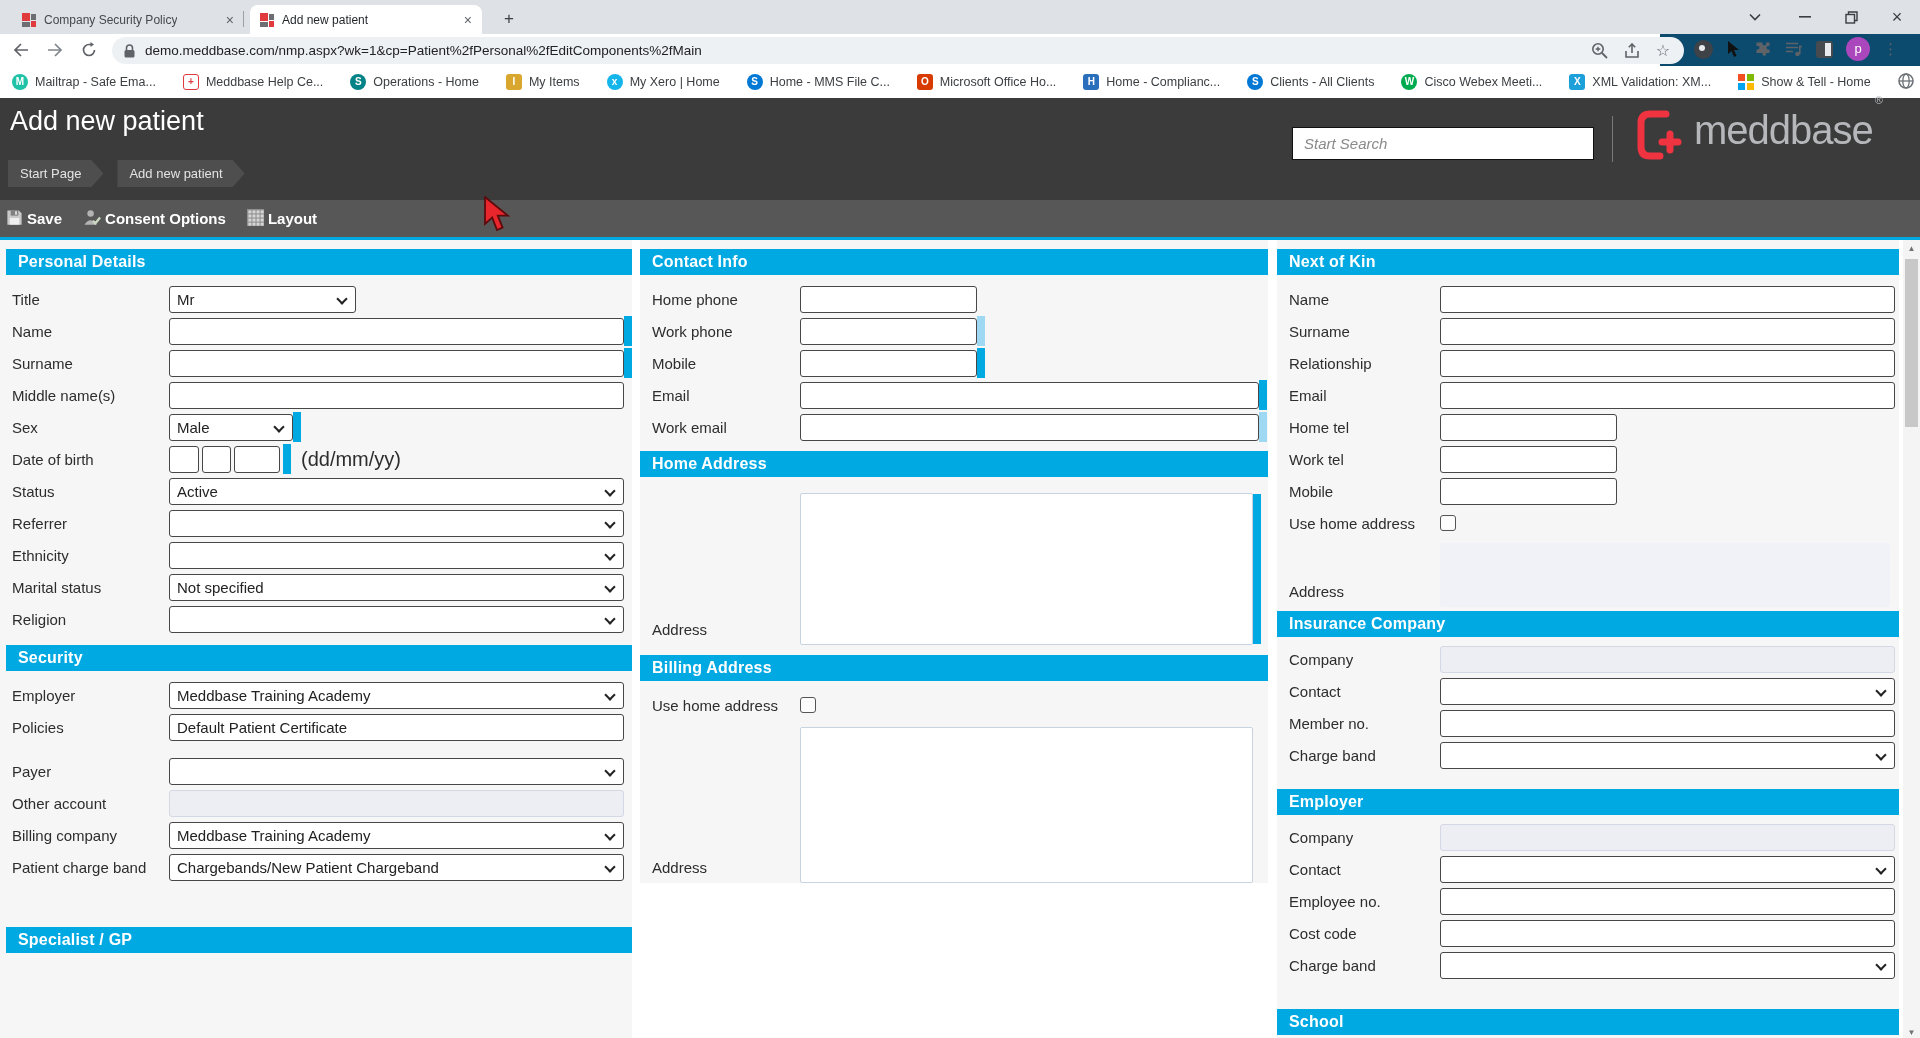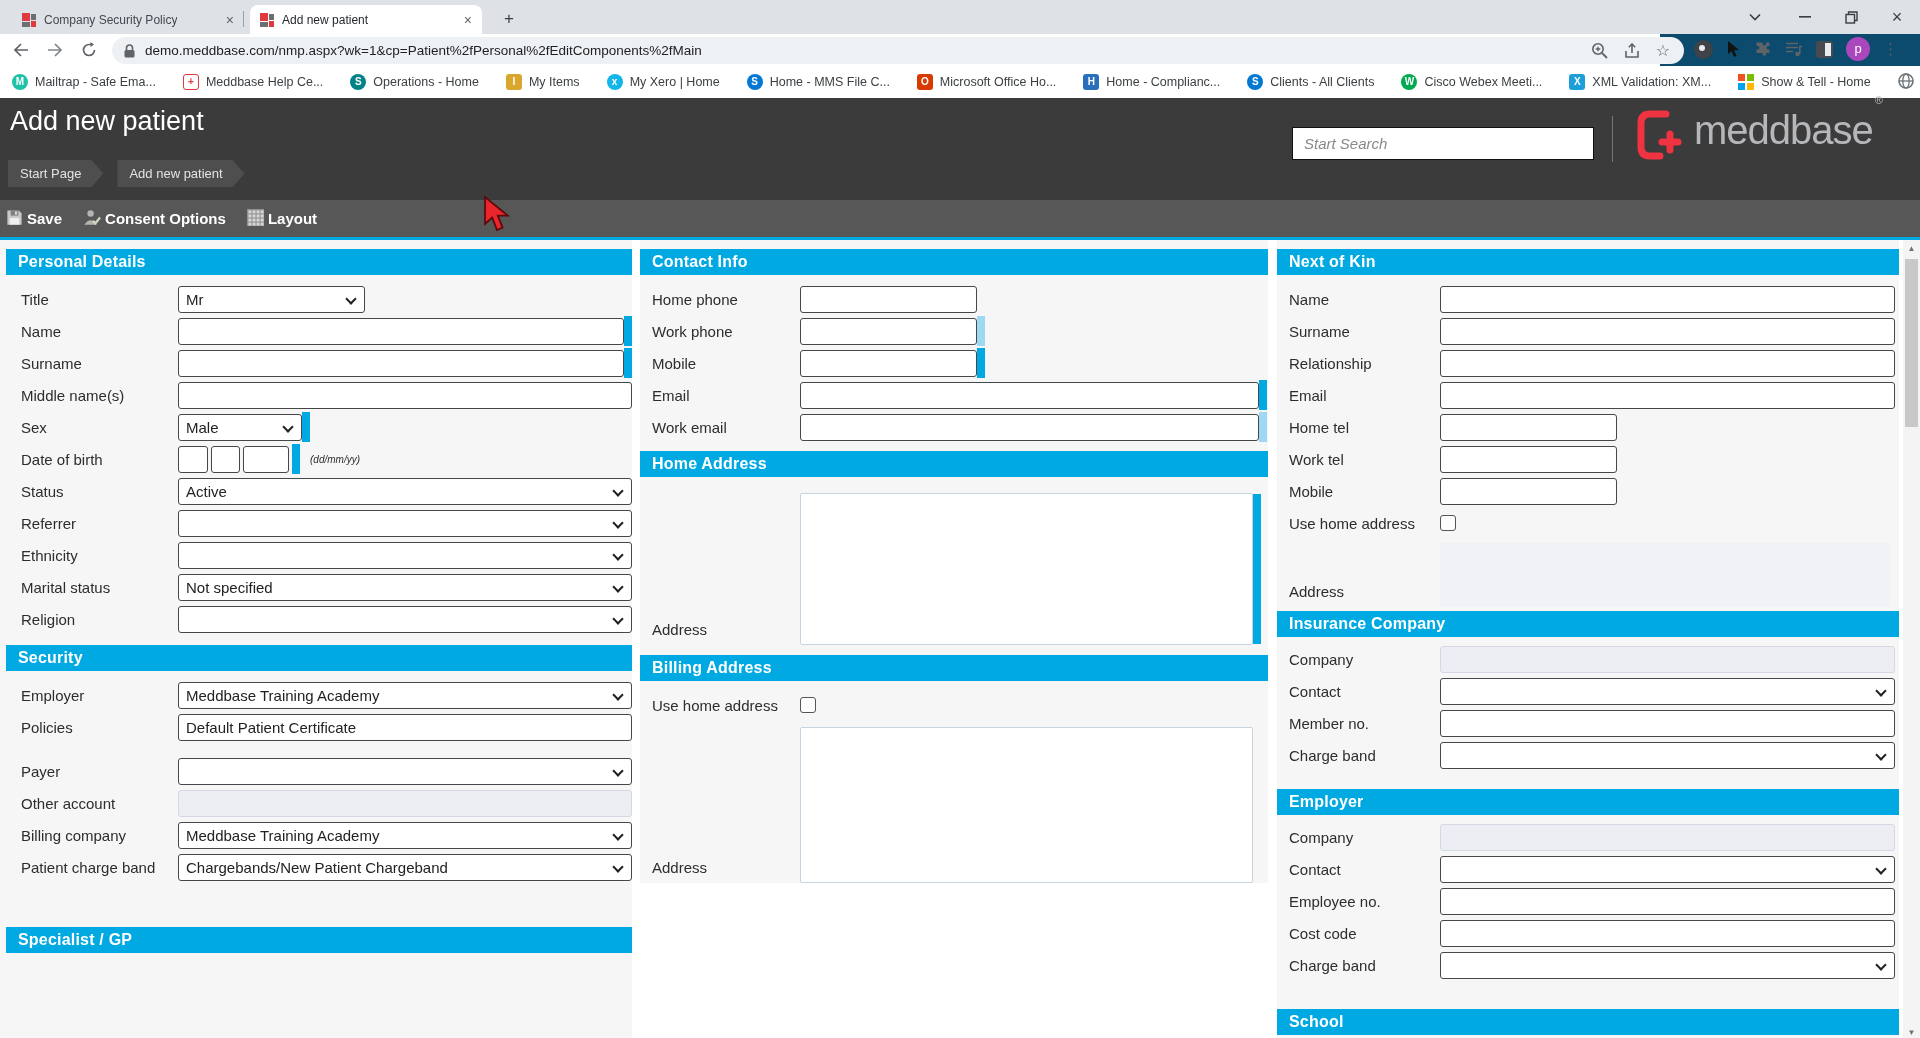--- a/index.html
+++ b/index.html
@@ -77,21 +77,21 @@
   .s-account { margin-top:12px !important; }
   .s-specialist-gp { margin-top:44px !important; }
   .s-home-address { margin-top:8px !important; }
   .s-billing-address { margin-top:10px !important; }
   .s-insurance-company { margin-top:4px !important; }
   .s-employer { margin-top:18px !important; }
   .s-school { margin-top:28px !important; }
   .s-home-address .rows { margin-top:16px; }
   .s-insurance-company .rows, .s-employer .rows { margin-top:6px; }
 
-  .row { display:flex; align-items:center; height:32px; padding-left:21px; }
+  .row { display:flex; align-items:center; height:32px; padding-left:12px; }
   .col-mid .row, .col-right .row { padding-left:12px; }
   .row.tall { height:auto; align-items:flex-end; }
   .row .lbl { width:var(--labelw); font-size:15px; color:#2d2d2d; flex:0 0 var(--labelw); }
   .row.tall .lbl { line-height:30px; }
 
   input.ctl, .sel { height:27px; border:1px solid #474747; border-radius:3px; background:#fff;
      font-size:15px; color:#222; font-family:"Liberation Sans",sans-serif; }
   input.ctl { padding:0 7px; }
   input.ctl:disabled, input.ctl.dis { background:#edeef4; border:1px solid #d4d8e4; }
   .sel { display:flex; align-items:center; padding:0 26px 0 7px; position:relative; }
@@ -99,21 +99,21 @@
      border-right:2px solid #222; border-bottom:2px solid #222; transform:rotate(45deg); }
   .full { width:var(--fullw); }
   .small { width:177px; }
   .w187 { width:187px; }
   .w124 { width:124px; }
   .reqbar { width:8px; align-self:stretch; margin:1px 0; }
   .reqbar.blue { background:#00a9e2; }
   .reqbar.light { background:#9fd8f3; }
   .cb { width:16px; height:16px; border:1.5px solid #555; border-radius:3px; background:#fdfdfd; }
   .dobbox { height:27px; border:1px solid #474747; border-radius:3px; background:#fff; margin-right:3px; }
-  .hint { font-size:10px; color:#2d2d2d; margin-left:10px;font-style:italic; }
+  .hint { font-size:20px; color:#2d2d2d; margin-left:10px; }
   textarea.ctl { border:1px solid #c7d4e0; border-radius:2px; background:#fff; resize:none;
      width:453px; font-family:"Liberation Sans",sans-serif; font-size:15px; padding:4px 6px; }
   .ta152 { height:152px; } .ta156 { height:156px; margin-top:6px; }
   .disbox { width:450px; height:64px; background:#f1f2f7; border-radius:2px; margin-top:4px; }
 
   
   .sbar { position:absolute; left:1903px; top:0; width:17px; height:801px; background:#f4f4f4; }
   .sbar .arr { position:absolute; left:0; width:17px; height:17px; color:#707070; font-size:8px;
      text-align:center; line-height:17px; background:#f4f4f4; }
   .sbar .thumb { position:absolute; left:2px; top:19px; width:13px; height:168px; background:#c8c8c8; }

